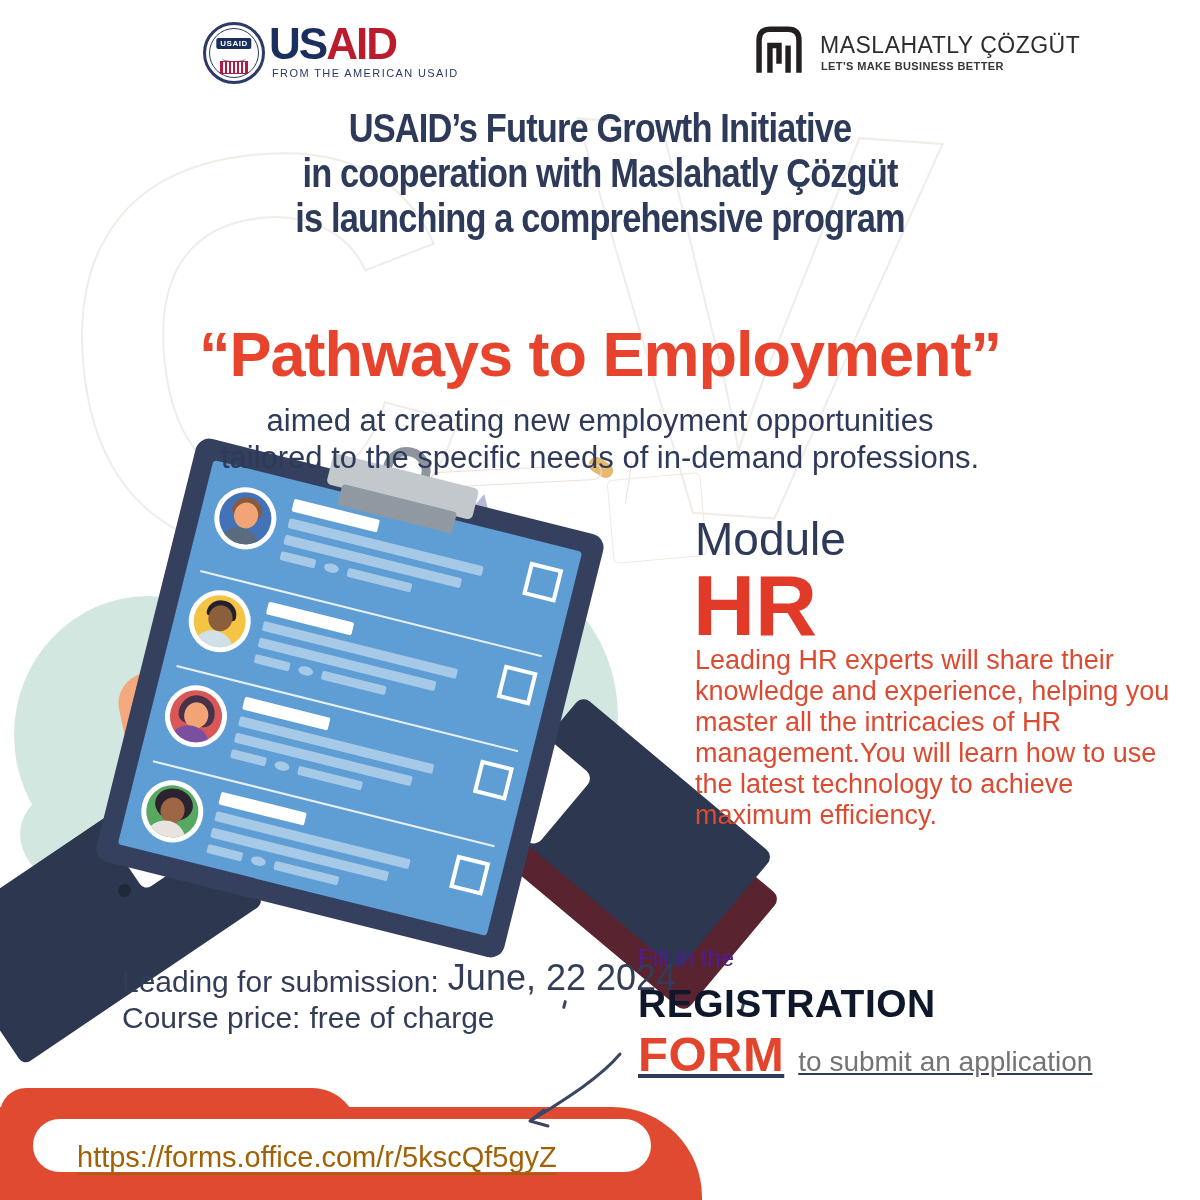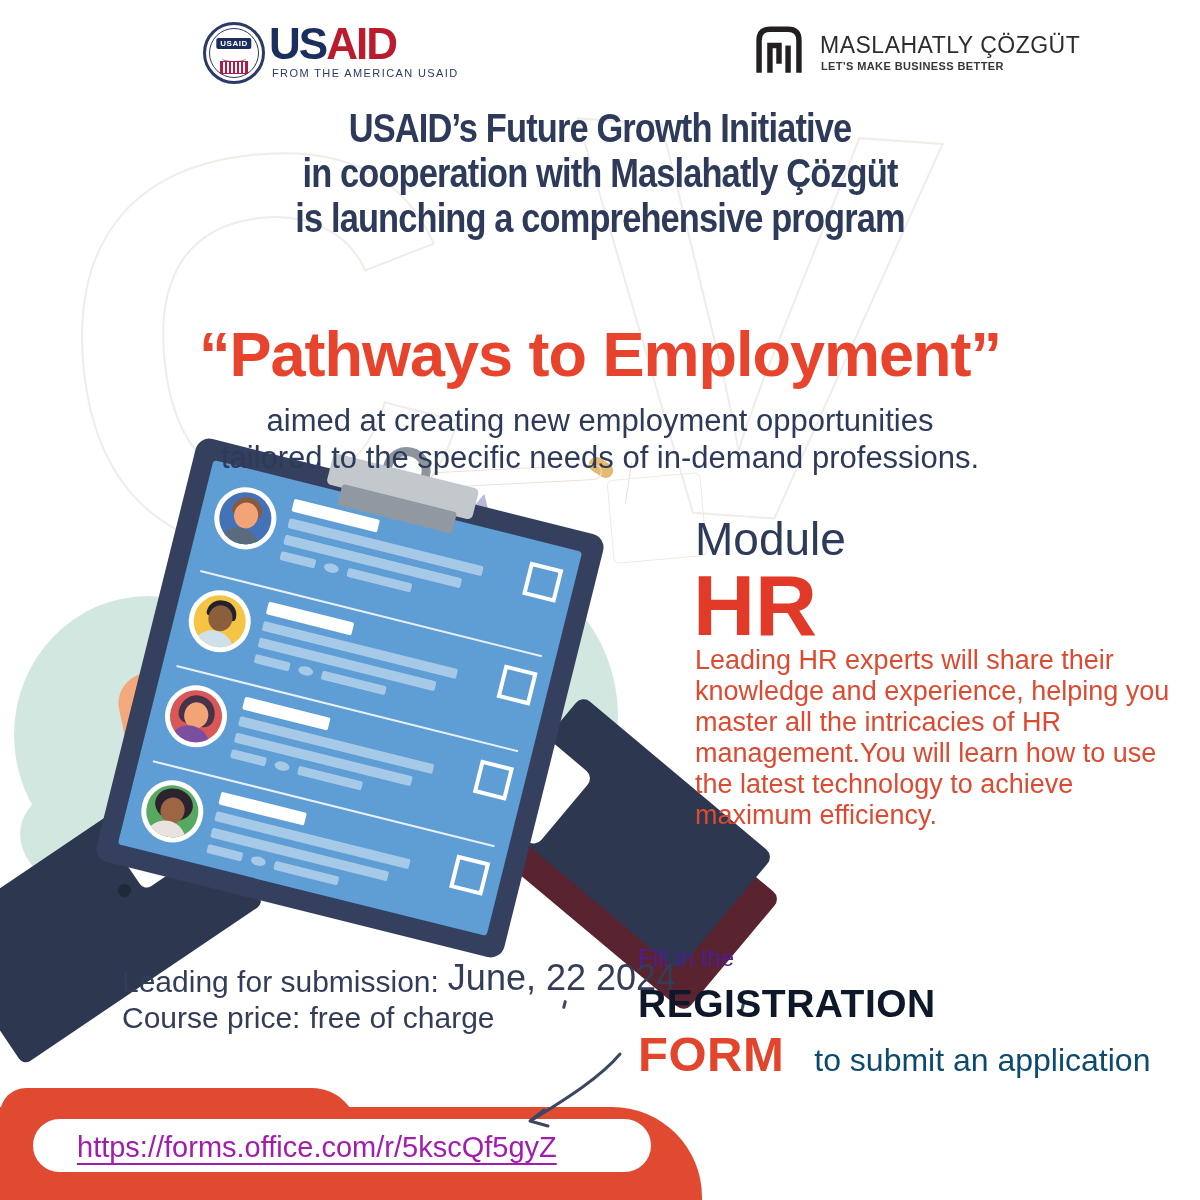--- a/index.html
+++ b/index.html
@@ -126,32 +126,32 @@
   .details{position:absolute;left:122px;top:962px;font-size:30px;line-height:36px;color:#333d57;z-index:4;}
   .details .line{white-space:nowrap;}
   .details .value{display:inline-block;padding-left:9px;}
   .details .line:first-child .value{font-size:36px;transform:translateY(-2px);text-align:center;}
   .artifact{position:absolute;width:3px;height:9px;background:#3a4560;border-radius:2px;transform:rotate(14deg);z-index:4;}
   .a1{left:563px;top:1000px;} .a2{left:741px;top:1003px;}
 
   .cta{position:absolute;left:638px;top:936px;z-index:4;}
   .cta-lead{font-size:24px;color:#4c1d95;line-height:44px;}
   .cta-reg{font-size:39px;font-weight:bold;color:#0f172a;line-height:48px;letter-spacing:.5px;}
-  .cta-form-row{display:flex;align-items:baseline;gap:30px;}
+  .cta-form-row{display:flex;align-items:baseline;gap:14px;text-decoration:underline;}
   .cta-form{font-size:49px;font-weight:bold;color:#e2452c;line-height:52px;letter-spacing:.5px;}
-  .cta-suffix{font-size:32px;color:#0c4a6e;}
+  .cta-suffix{font-size:28px;color:#737373;}
 
   
   .red-tab{position:absolute;left:0;top:1088px;width:358px;height:70px;background:#e04a31;
            border-radius:26px 46px 0 0;z-index:2;}
   .red-main{position:absolute;left:0;top:1107px;width:702px;height:93px;background:#e04a31;
            border-radius:0 90px 0 0;z-index:2;}
   .url-pill{position:absolute;left:33px;top:1119px;width:618px;height:53px;background:#ffffff;
            border-radius:27px;z-index:3;}
-  .url-text{position:absolute;left:44px;top:2px;line-height:52px;font-size:29px;color:#a21caf;
+  .url-text{position:absolute;left:44px;top:12px;line-height:52px;font-size:29px;color:#a16207;
            text-decoration:underline;text-underline-offset:6px;cursor:pointer;}
   .arrow-svg{position:absolute;left:508px;top:1048px;z-index:4;}
 </style>
 </head>
 <body>
 
 <div class="page">
 
   <div class="watermark wm-c">C</div>
   <div class="watermark wm-v">V</div>

